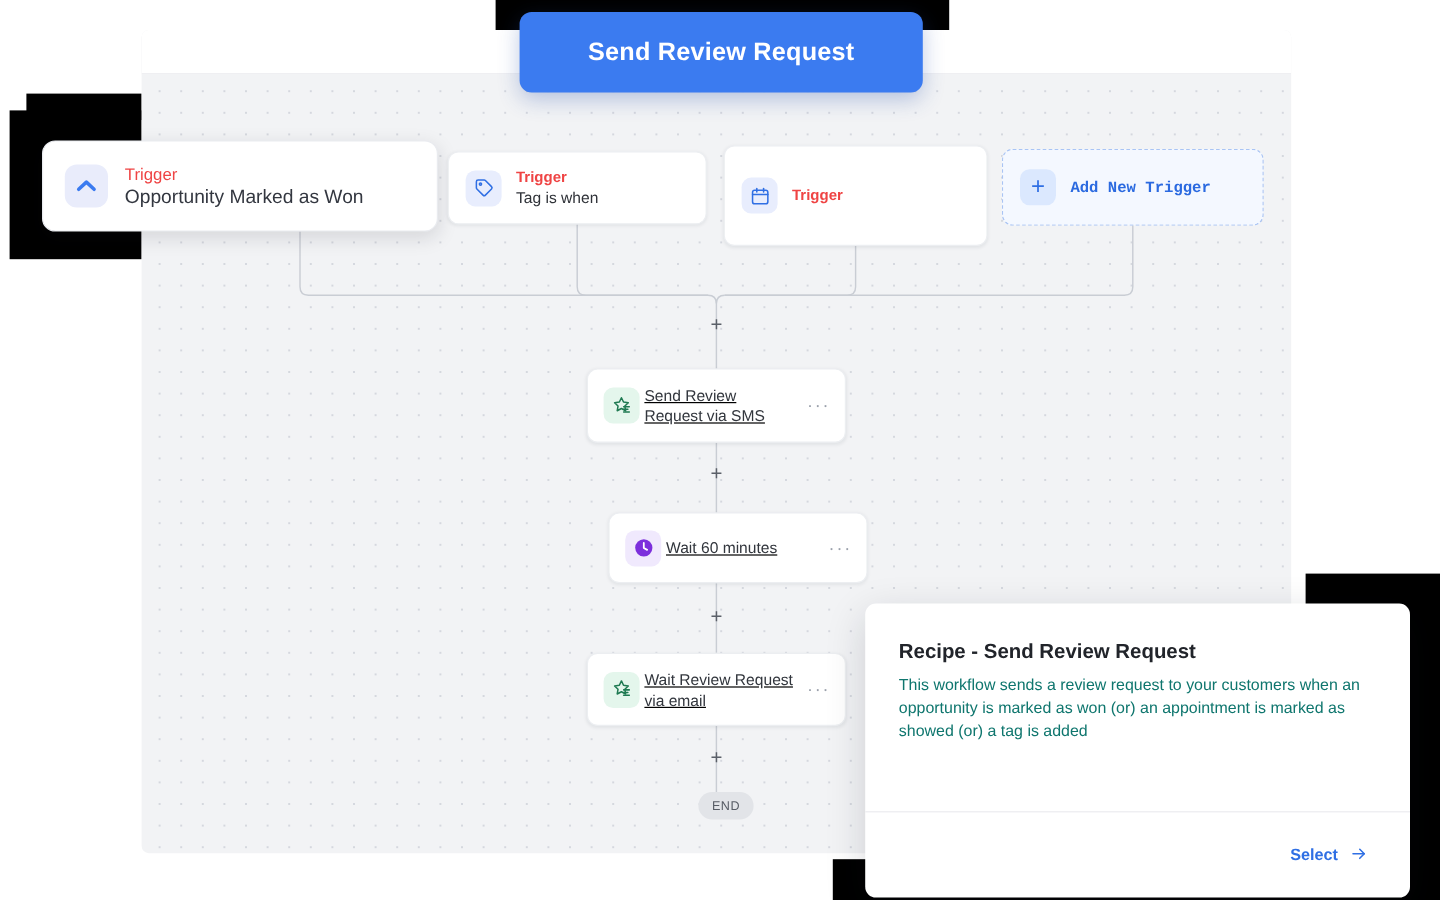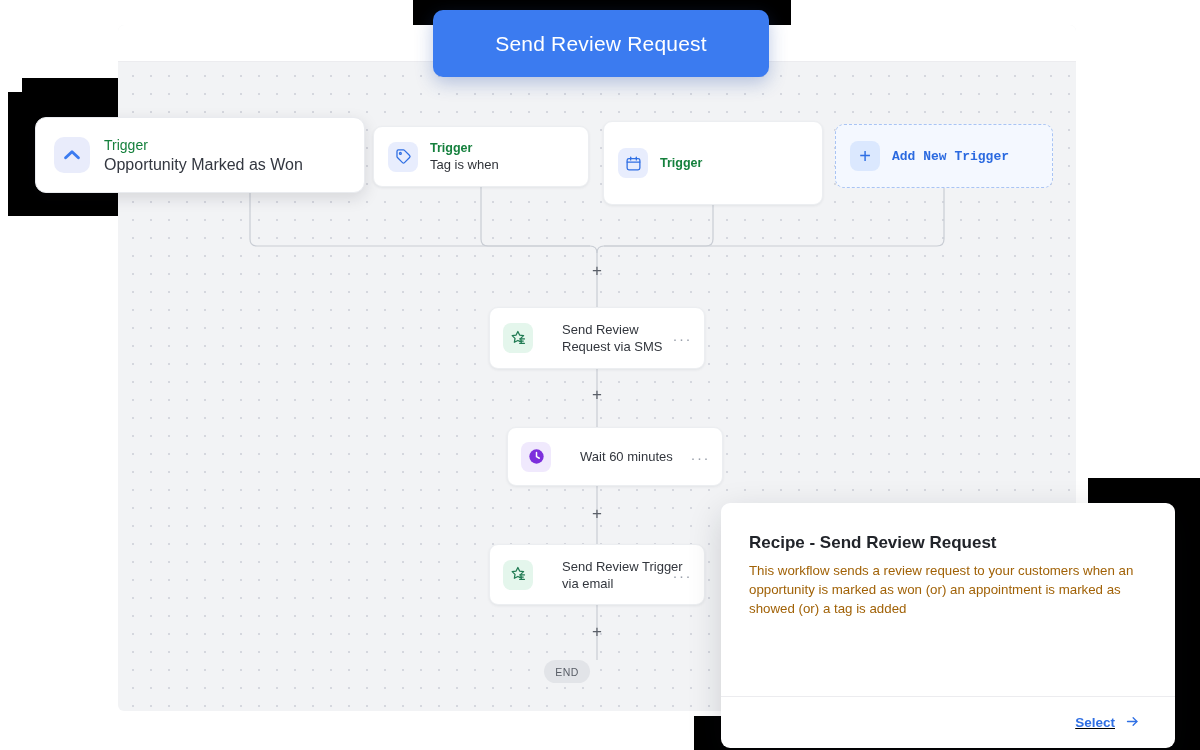--- a/index.html
+++ b/index.html
@@ -41,21 +41,21 @@
     border-bottom:1px solid #ececef;
   }
 
   
   #title-pill {
     position:absolute; left:433px; top:10px; width:336px; height:67px;
     background:#3b7bf0;
     border-radius:10px;
     display:flex; align-items:center; justify-content:center;
     color:#ffffff;
-    font-size:21px; font-weight:normal; letter-spacing:.2px;
+    font-size:21px; font-weight:bold; letter-spacing:.2px;
     box-shadow:0 6px 18px rgba(40,80,170,.30);
     z-index:40;
   }
 
   
   #wires { position:absolute; left:0; top:0; width:1200px; height:750px; z-index:5; pointer-events:none; }
 
   
   .node {
     position:absolute;
@@ -70,21 +70,21 @@
     flex:0 0 auto;
     width:30px; height:30px;
     border-radius:8px;
     display:flex; align-items:center; justify-content:center;
   }
   .node .txt { display:flex; flex-direction:column; justify-content:center; }
 
   
   .trig { padding:0 14px; gap:12px; }
   .trig .ico { background:#e8edfd; }
-  .trig .lbl { color:#15803d; font-size:12.5px; font-weight:bold; line-height:15px; }
+  .trig .lbl { color:#ef4444; font-size:12.5px; font-weight:bold; line-height:15px; }
   .trig .val { color:#2f3238; font-size:13px; line-height:17px; }
 
   #trig-1 {
     left:35px; top:117px; width:330px; height:76px;
     border-radius:11px;
     box-shadow:0 5px 16px rgba(20,25,40,.13);
     padding:0 18px; gap:14px;
     border-color:#e9ebef;
   }
   #trig-1 .ico { width:36px; height:36px; background:#e9ecfb; border-radius:10px; }
@@ -101,33 +101,33 @@
     border:1.6px dashed #a9c4f4;
     border-radius:9px;
     display:flex; align-items:center; gap:12px; padding:0 14px;
     z-index:20;
   }
   #add-trigger .ico { width:30px; height:30px; border-radius:8px; background:#dbe8fe;
     display:flex; align-items:center; justify-content:center; color:#2f6fe4; font-size:20px; line-height:1; }
   #add-trigger .lbl { color:#2b6ae0; font-size:13px; font-weight:bold;font-family:Liberation Mono, monospace; }
 
   
-  .act { width:216px; padding:0 13px; gap:29px; }
+  .act { width:216px; padding:0 13px; gap:4px;text-decoration:underline; }
   .act .name { color:#32363d; font-size:13px; line-height:17px; max-width:125px; }
   .act .dots { position:absolute; right:12px; top:50%; transform:translateY(-50%);
                color:#9aa0ab; font-size:15px; letter-spacing:1.5px; line-height:1; }
   #act-sms   { left:489px; top:307px; height:62px; }
   #act-wait  { left:507px; top:427px; height:59px; }
   #act-email { left:489px; top:544px; height:61px; }
   .ico-green { background:#e4f6ec; }
   .ico-purple{ background:#f0e9fd; }
 
   
   #end-pill {
-    position:absolute; left:544px; top:660px; width:46px; height:23px;
+    position:absolute; left:582px; top:660px; width:46px; height:23px;
     background:#e2e4e8; border-radius:12px;
     display:flex; align-items:center; justify-content:center;
     color:#585d66; font-size:10.5px; letter-spacing:.4px;
     z-index:20;
   }
 
   
   .plus {
     position:absolute; width:14px; height:14px; z-index:22;
     color:#5b6069; font-size:17px; line-height:14px; text-align:center;
@@ -142,27 +142,26 @@
   #recipe-panel {
     position:absolute; left:721px; top:503px; width:454px; height:245px;
     background:#ffffff;
     border-radius:9px;
     box-shadow:0 10px 34px rgba(20,25,40,.16);
     z-index:60;
     display:flex; flex-direction:column;gap:36px;
   }
   #recipe-body { padding:30px 28px 0 28px; flex:1; }
   #recipe-title { font-size:17px; font-weight:bold; color:#21242a; margin:0 0 8px 0; }
-  #recipe-desc  { font-size:13.3px; line-height:19px; color:#a16207; margin:0; max-width:400px; }
+  #recipe-desc  { font-size:13.3px; line-height:19px; color:#0f766e; margin:0; max-width:400px; }
   #recipe-foot {
     border-top:1px solid #ececef;
-    height:52px;
+    height:72px;
     display:flex; align-items:center; justify-content:flex-end;
     padding-right:28px;
-    text-decoration:underline;
   }
   #select-btn {
     display:flex; align-items:center; gap:9px;
     color:#2f6fe4; font-size:13.5px; font-weight:bold;
     cursor:pointer; background:none; border:none; font-family:inherit;
   }
 </style>
 </head>
 <body>
 
@@ -269,21 +268,21 @@
 
 <div class="node act" id="act-email">
   <span class="ico ico-green">
     <svg width="19" height="19" viewBox="0 0 24 24" fill="none" stroke="#1f7a52" stroke-width="1.6" stroke-linecap="round" stroke-linejoin="round">
         <path d="M11.2 3.1 13.4 7.6l5 .75-3.6 3.5.85 4.95-4.45-2.35-4.45 2.35.85-4.95-3.6-3.5 5-.75z"></path>
         <line x1="13.5" y1="12.5" x2="19.5" y2="12.5"></line>
         <line x1="13.5" y1="15.3" x2="18" y2="15.3"></line>
         <line x1="13.5" y1="18.1" x2="19.5" y2="18.1"></line>
       </svg>
   </span>
-  <span class="name">Send Review Trigger via email</span>
+  <span class="name">Wait Review Request via email</span>
   <span class="dots">···</span>
 </div>
 
 <div class="plus" id="plus-1">+</div>
 <div class="plus" id="plus-2">+</div>
 <div class="plus" id="plus-3">+</div>
 <div class="plus" id="plus-4">+</div>
 
 <div id="end-pill">END</div>
 

